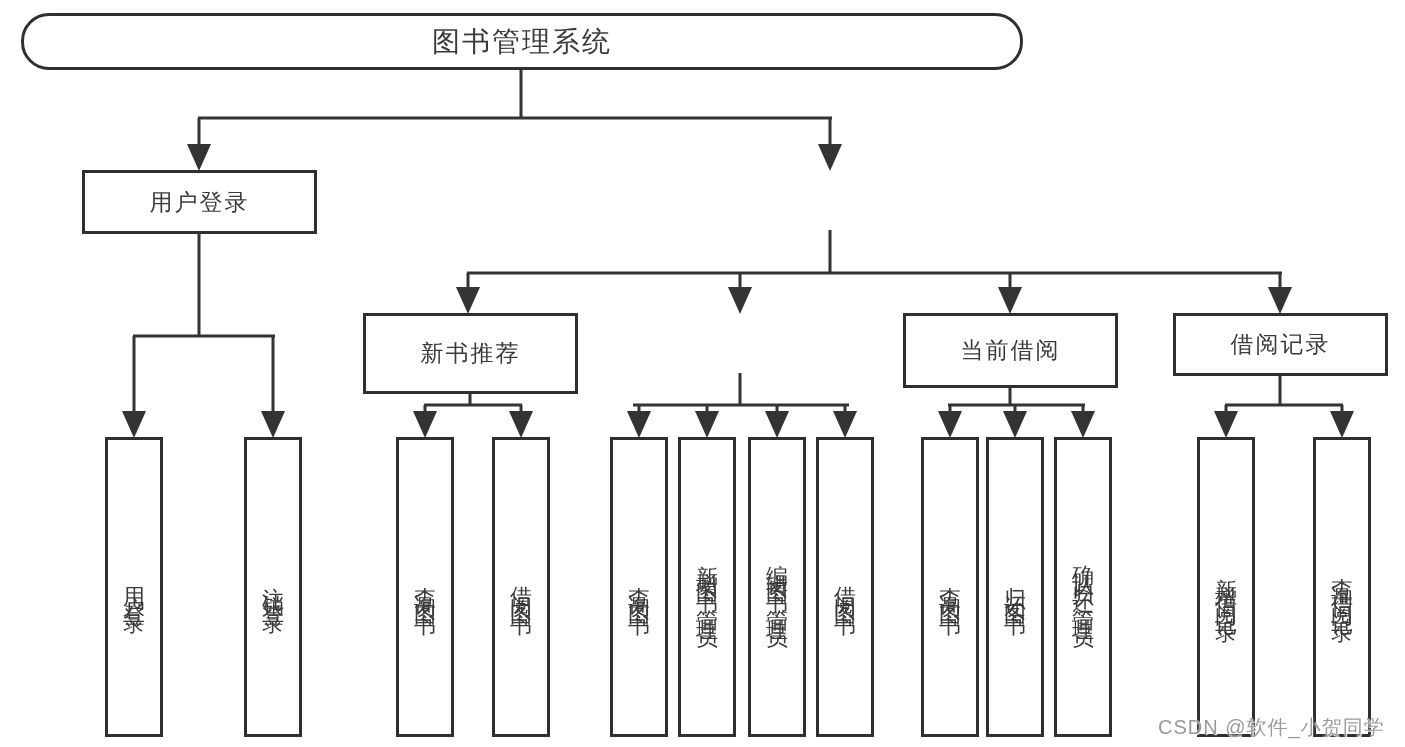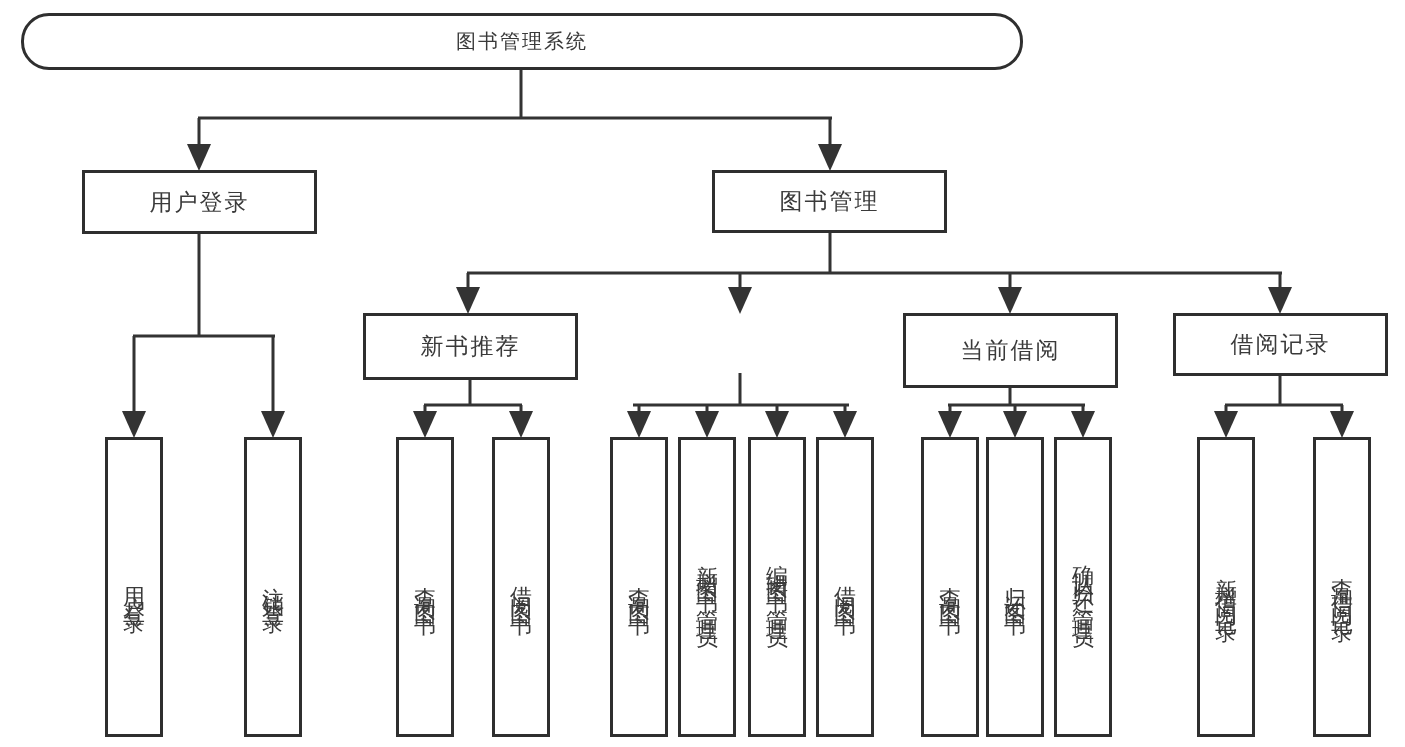--- a/index.html
+++ b/index.html
@@ -8,21 +8,21 @@
     font-family:"Liberation Sans","DejaVu Sans",sans-serif; overflow:hidden;
   }
   .connectors { position:absolute; left:0; top:0; z-index:1; }
   .node {
     position:absolute; box-sizing:border-box; z-index:2;
     border:3px solid #2f2f2f; background:#ffffff;
     display:flex; align-items:center; justify-content:center;
     font-size:23px; letter-spacing:2px; color:#3a3a3a;
     white-space:nowrap;
   }
-  .node.root { font-size:20px;border-radius:28px; }
+  .node.root { font-size:28px;border-radius:28px; }
   .node.leaf {
     writing-mode:vertical-rl; text-orientation:mixed;
     font-size:22px; letter-spacing:9px; white-space:normal;
     line-height:1;
   }
   .watermark {
     position:absolute; left:1158px; top:714px; z-index:5;
     font-size:20px; letter-spacing:1px; color:#9a9a9a;
     text-shadow:0 0 2px #ffffff, 1px 1px 1px #ffffff;
     white-space:nowrap;
@@ -70,23 +70,22 @@
       <use href="#arrow-down" x="1015" y="438"></use>
       <use href="#arrow-down" x="1083" y="438"></use>
       <use href="#arrow-down" x="1226" y="438"></use>
       <use href="#arrow-down" x="1342" y="438"></use>
     </g>
   </svg>
 
   <div class="node root" style="left:21px;top:13px;width:1002px;height:57px">图书管理系统</div>
 
   <div class="node" style="left:82px;top:170px;width:235px;height:64px">用户登录</div>
-  <div class="node" style="left:712px;top:170px;width:235px;height:63px">图书管理</div>
 
-  <div class="node" style="left:363px;top:313px;width:215px;height:67px">新书推荐</div>
+  <div class="node" style="left:363px;top:313px;width:215px;height:81px">新书推荐</div>
   <div class="node" style="left:903px;top:313px;width:215px;height:75px">当前借阅</div>
   <div class="node" style="left:1173px;top:313px;width:215px;height:63px">借阅记录</div>
 
   <div class="node leaf" style="left:105px;top:437px;width:58px;height:300px">用户登录</div>
   <div class="node leaf" style="left:244px;top:437px;width:58px;height:300px">注销登录</div>
 
   <div class="node leaf" style="left:396px;top:437px;width:58px;height:300px">查询图书</div>
   <div class="node leaf" style="left:492px;top:437px;width:58px;height:300px">借阅图书</div>
 
   <div class="node leaf" style="left:610px;top:437px;width:58px;height:300px">查询图书</div>
@@ -94,14 +93,15 @@
   <div class="node leaf" style="left:748px;top:437px;width:58px;height:300px">编辑图书（管理员）</div>
   <div class="node leaf" style="left:816px;top:437px;width:58px;height:300px">借阅图书</div>
 
   <div class="node leaf" style="left:921px;top:437px;width:58px;height:300px">查询图书</div>
   <div class="node leaf" style="left:986px;top:437px;width:58px;height:300px">归还图书</div>
   <div class="node leaf" style="left:1054px;top:437px;width:58px;height:300px">确认归还（管理员）</div>
 
   <div class="node leaf" style="left:1197px;top:437px;width:58px;height:300px">新增借阅记录</div>
   <div class="node leaf" style="left:1313px;top:437px;width:58px;height:300px">查询借阅记录</div>
 
+  <div class="watermark">CSDN @软件_小贺同学</div>
 
 </div>
 
 </body></html>

